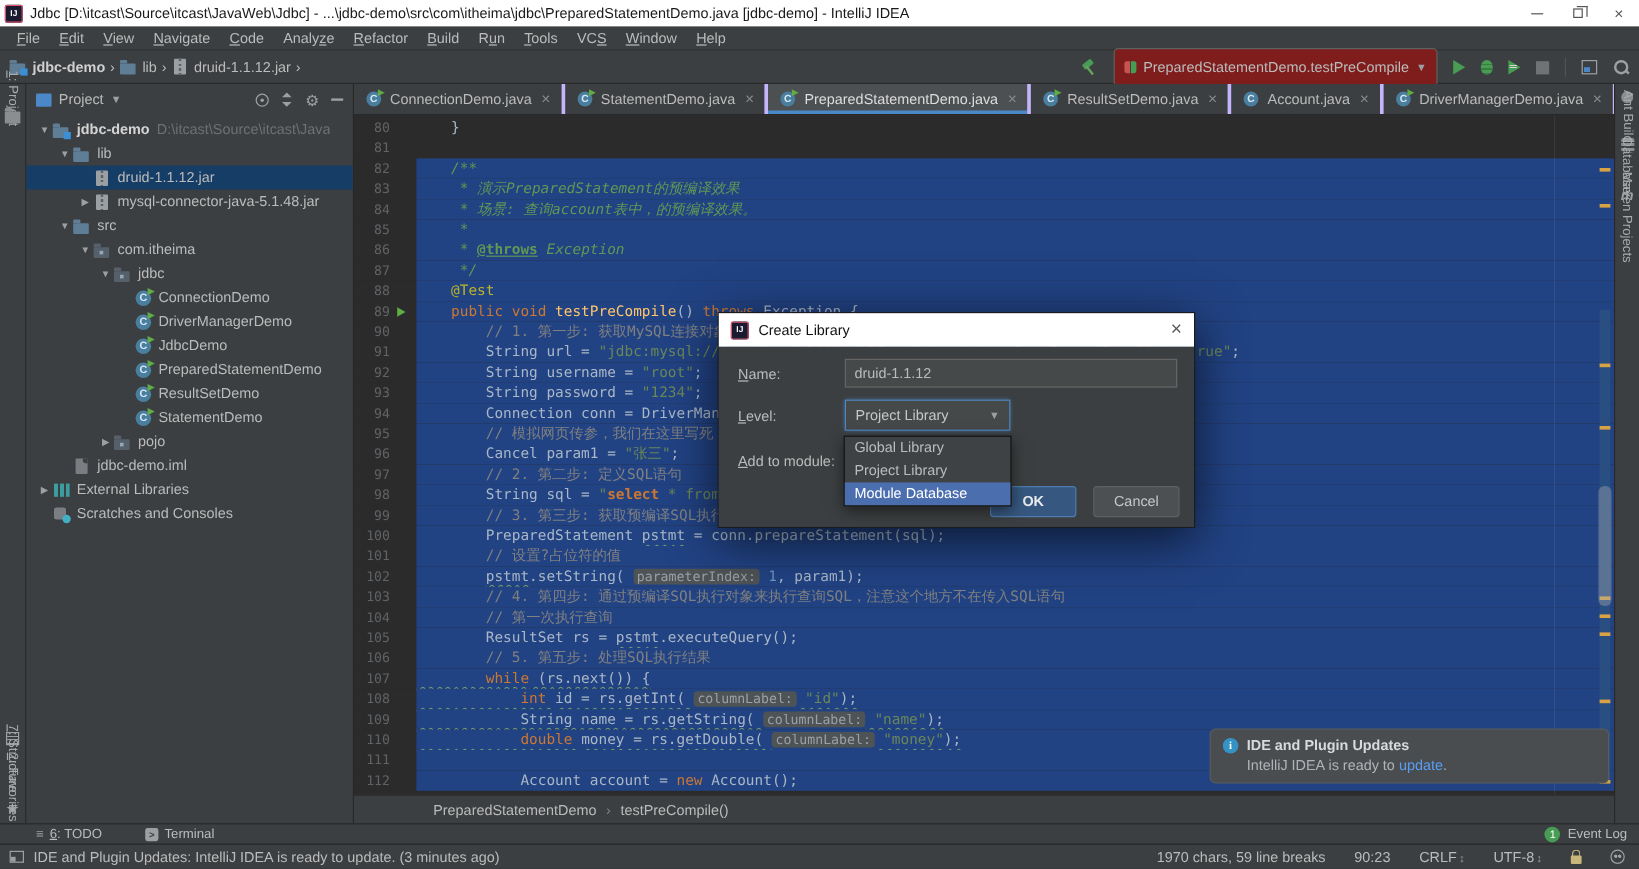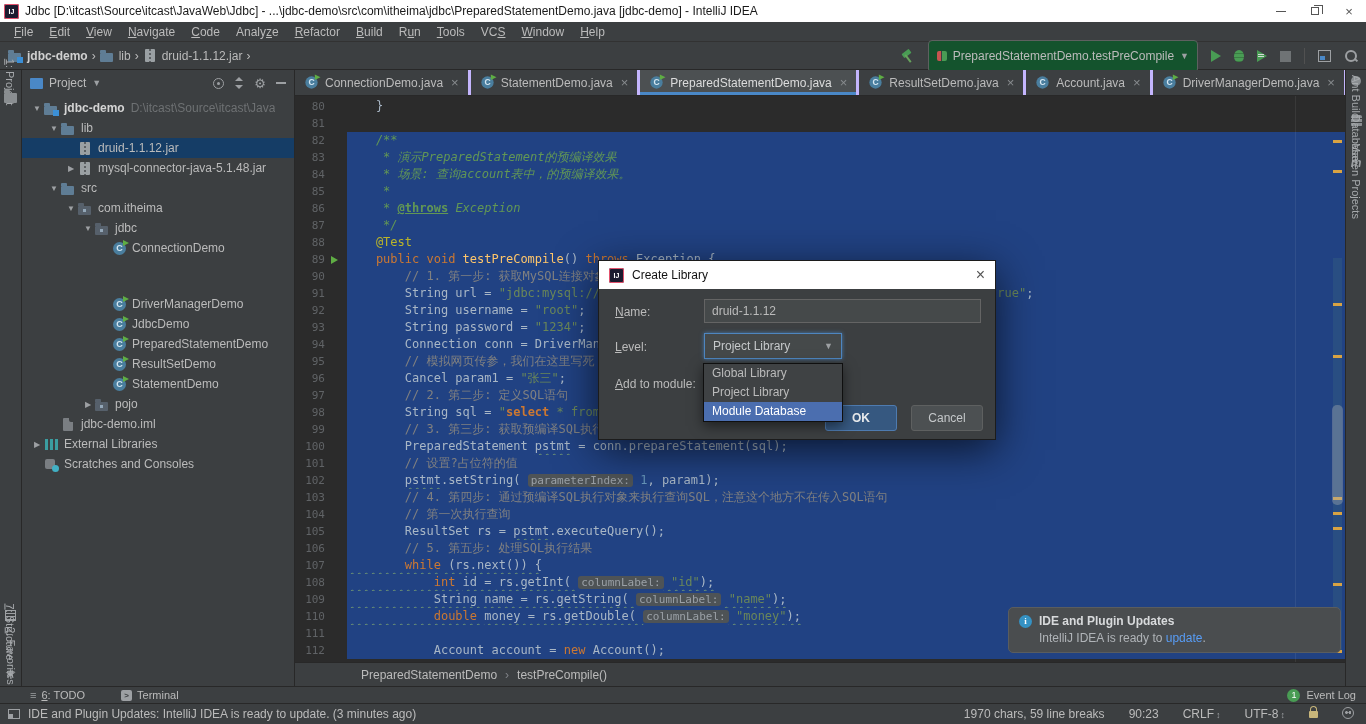--- a/index.html
+++ b/index.html
@@ -28,21 +28,21 @@
   .menu-item { padding:0 8px; color:#bbbbbb; cursor:default; }
 
   
   .navbar { height:28px; background:#3c3f41; display:flex; align-items:center;
     border-bottom:1px solid #282828; position:relative; padding-left:8px; }
   .crumbs { display:flex; align-items:center; gap:4px; }
   .crumb { display:flex; align-items:center; gap:4px; }
   .crumb-label.bold { font-weight:bold; color:#d0d0d0; }
   .nav-right { position:absolute; right:8px; top:0; height:28px; display:flex; align-items:center; gap:13px; }
   .run-combo { display:flex; align-items:center; gap:6px; border:1px solid #5e6060; border-radius:4px;
-    height:33px; padding:0 8px; background:#14532d; }
+    height:33px; padding:0 8px; background:#7f1d1d; }
   .ic-runconf { width:10px; height:10px; border-radius:2px;
     background:linear-gradient(90deg,#c75450 0 45%,#3c3f41 45% 55%,#499c54 55% 100%); }
   .combo-arrow { color:#9da0a3; font-size:9px; }
   .nav-sep { width:1px; height:16px; background:#515151; }
 
   
   .tbi { display:inline-block; position:relative; }
   .ic-hammer { width:14px; height:14px; }
   .ic-hammer::before { content:''; position:absolute; left:1px; top:2px; width:9px; height:5px;
     background:#499c54; transform:rotate(-38deg); border-radius:1px; }
@@ -198,21 +198,21 @@
   .ic-term { width:11px; height:11px; background:#9da0a3; border-radius:2px; color:#3c3f41;
     font-size:8px; font-weight:bold; text-align:center; line-height:11px; }
   .eventlog { margin-left:auto; display:flex; align-items:center; gap:6px; }
   .badge { width:13px; height:13px; border-radius:50%; background:#499c54; color:#fff; font-size:9px;
     display:inline-flex; align-items:center; justify-content:center; }
 
   .statusbar { position:absolute; left:0; top:703px; width:1366px; height:21px; background:#3c3f41;
     border-top:1px solid #282828; display:flex; align-items:center; padding:0 12px 0 8px; gap:8px; }
   .ic-swin { width:12px; height:10px; border:1px solid #9da0a3; position:relative; }
   .ic-swin::after { content:''; position:absolute; left:0; bottom:0; width:4px; height:4px; background:#9da0a3; }
-  .sb-right { margin-left:auto; display:flex; align-items:flex-start; gap:24px; }
+  .sb-right { margin-left:auto; display:flex; align-items:center; gap:24px; }
   .updown { font-size:9px; color:#9da0a3; margin-left:2px; }
   .ic-lock { width:9px; height:7px; background:#c8b67a; border-radius:1px; position:relative;
     margin-top:4px; }
   .ic-lock::before { content:''; position:absolute; left:1px; top:-5px; width:5px; height:5px;
     border:1.5px solid #c8b67a; border-bottom:none; border-radius:4px 4px 0 0; }
   .ic-hector { width:12px; height:12px; border:1px solid #9da0a3; border-radius:50%;
     background:radial-gradient(circle at 35% 45%, #9da0a3 1.2px, transparent 1.6px),
                radial-gradient(circle at 68% 45%, #9da0a3 1.2px, transparent 1.6px); }
 
   
@@ -391,21 +391,21 @@
           <span class="ticon ic-folder pkg">
             <i></i>
           </span>
           <span class="tw-label">jdbc</span>
         </div>
         <div class="tree-row" style="padding-left: 76px;">
           <span class="tw-arrow"></span>
           <span class="ticon ic-class run"></span>
           <span class="tw-label">ConnectionDemo</span>
         </div>
-        <div class="tree-row" style="padding-left: 76px; margin-top: 36px;">
+        <div class="tree-row" style="padding-left: 76px;">
           <span class="tw-arrow"></span>
           <span class="ticon ic-class run"></span>
           <span class="tw-label">DriverManagerDemo</span>
         </div>
         <div class="tree-row" style="padding-left: 76px;">
           <span class="tw-arrow"></span>
           <span class="ticon ic-class run"></span>
           <span class="tw-label">JdbcDemo</span>
         </div>
         <div class="tree-row" style="padding-left: 76px;">

